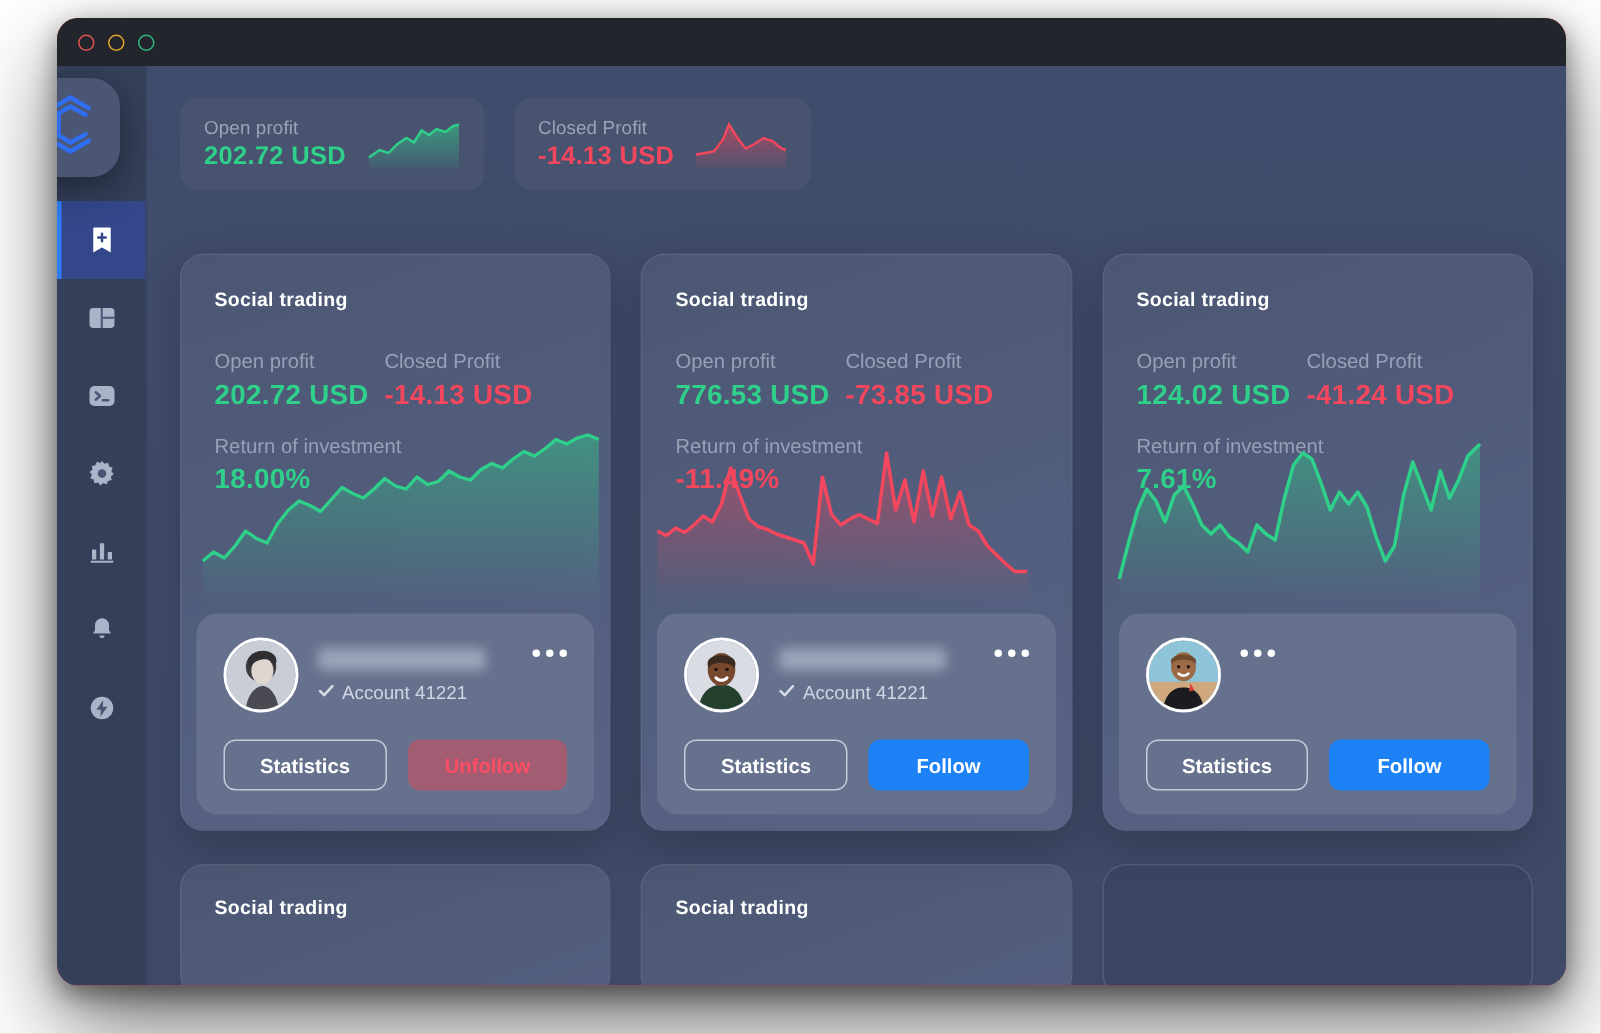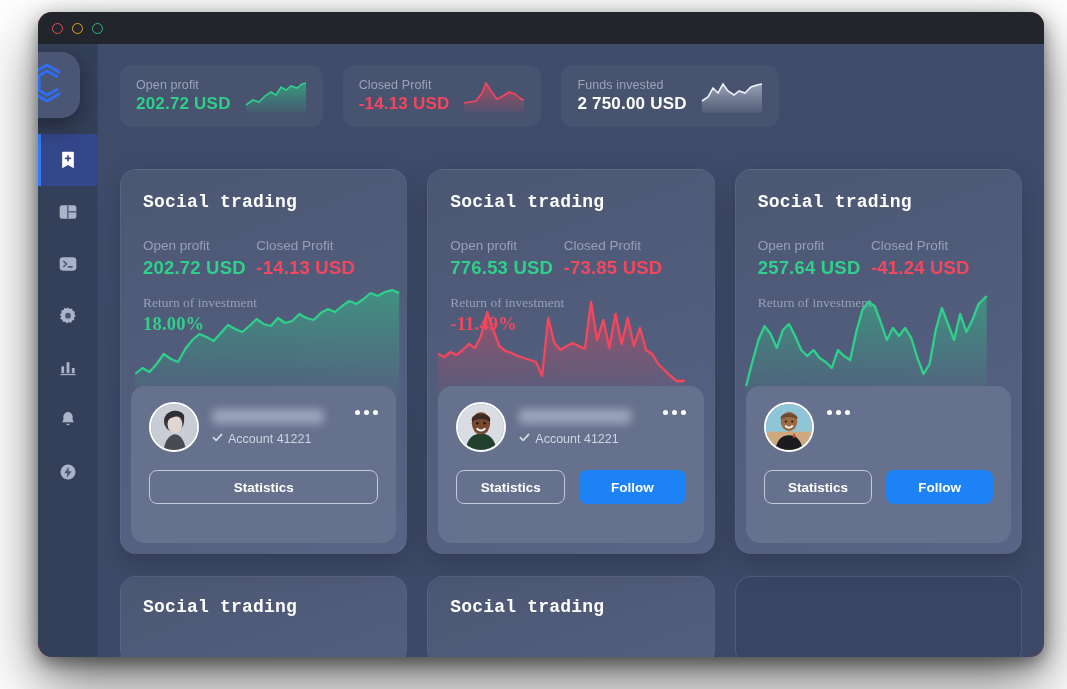--- a/index.html
+++ b/index.html
@@ -94,42 +94,42 @@
   }
   .tcard {
     position:relative;
     height:385px;
     border-radius:16px;
     background:linear-gradient(160deg,#4b5772 0%, #525e7d 55%, #5a6486 100%);
     border:1px solid #66718e55;
     overflow:hidden;
     box-shadow:0 10px 26px rgba(0,0,0,.18);
   }
-  .tcard-title { font-size:18px; font-weight:bold; color:#ffffff; padding:22px 0 0 22px; letter-spacing:.2px;font-family:Liberation Mono, monospace; }
+  .tcard-title { font-size:13px; font-weight:bold; color:#ffffff; padding:22px 0 0 22px; letter-spacing:.2px; }
 
   .metrics { padding:26px 22px 0 22px; display:flex; gap:0; }
   .metric { flex:1; }
   .metric.right { flex:0 0 auto; min-width:128px; }
   .m-label { font-size:13.5px; color:#97a0b6; margin-bottom:4px; }
   .m-value { font-size:18.5px; font-weight:bold; letter-spacing:.2px; }
   .m-value.green{ color:#2fd08a; }
   .m-value.red  { color:#f4475e; }
 
-  .roi { padding:16px 8px 0 22px;font-family:Liberation Serif, serif; }
+  .roi { padding:16px 8px 0 22px; }
   .roi .m-label{ margin-bottom:3px; }
 
   .bigchart {
     position:absolute; left:0; right:0; bottom:150px; height:115px;
   }
   .bigchart svg { width:100%; height:100%; display:block; }
 
   
   .profile {
     position:absolute; left:10px; right:10px; bottom:10px;
-    height:157px;
+    height:134px;
     border-radius:14px;
     background:#66718d;
     padding:16px 18px;
   }
   .prow { display:flex; align-items:center; gap:13px; }
   .avatar {
     width:50px; height:50px; border-radius:50%;
     border:2.5px solid #ffffff; overflow:hidden; flex:0 0 auto;
     background:#8d96ae;
   }
@@ -300,38 +300,20 @@
                     <stop offset="1" stop-color="#f4475e" stop-opacity=".05"></stop>
               </linearGradient>
                 </defs>
               <path d="M1,24 L7,23 L13,22 L19,14 L23,4 L28,12 L34,20 L40,17 L46,13 L52,15 L58,20 L61,21 L61,34 L1,34 Z" fill="url(#rg1)"></path>
               <path d="M1,24 L7,23 L13,22 L19,14 L23,4 L28,12 L34,20 L40,17 L46,13 L52,15 L58,20 L61,21" fill="none" stroke="#f4475e" stroke-width="1.6"></path>
             </svg>
           </span>
         </div>
 
 
-        <div class="statcard">
-          <div class="sc-text">
-            <span class="sc-label">Funds invested</span>
-            <span class="sc-value white">2 750.00 USD</span>
-          </div>
-          <span class="sc-spark">
-            <svg viewBox="0 0 62 34" preserveAspectRatio="none" width="62" height="34">
-              <defs>
-                  <linearGradient id="wg1" x1="0" y1="0" x2="0" y2="1">
-                <stop offset="0" stop-color="#e7ebf4" stop-opacity=".5"></stop>
-                    <stop offset="1" stop-color="#e7ebf4" stop-opacity=".06"></stop>
-              </linearGradient>
-                </defs>
-              <path d="M1,22 L7,18 L12,9 L17,14 L22,5 L27,12 L33,16 L38,12 L44,14 L50,8 L56,6 L61,5 L61,34 L1,34 Z" fill="url(#wg1)"></path>
-              <path d="M1,22 L7,18 L12,9 L17,14 L22,5 L27,12 L33,16 L38,12 L44,14 L50,8 L56,6 L61,5" fill="none" stroke="#eef1f7" stroke-width="1.6"></path>
-            </svg>
-          </span>
-        </div>
 
       </div>
 
       <div class="grid">
 
         <div class="tcard">
           <div class="tcard-title">Social trading</div>
 
           <div class="metrics">
             <div class="metric">
@@ -385,20 +367,21 @@
                 </div>
               </div>
               <div class="dots">
                   <i></i>
                   <i></i>
                   <i></i>
                 </div>
             </div>
             <div class="pbtns">
               <button class="btn ghost">Statistics</button>
+              <button class="btn unfollow">Unfollow</button>
             </div>
           </div>
         </div>
 
         <div class="tcard">
           <div class="tcard-title">Social trading</div>
 
           <div class="metrics">
             <div class="metric">
               <div class="m-label">Open profit</div>
@@ -464,30 +447,31 @@
             </div>
           </div>
         </div>
 
         <div class="tcard">
           <div class="tcard-title">Social trading</div>
 
           <div class="metrics">
             <div class="metric">
               <div class="m-label">Open profit</div>
-              <div class="m-value green">257.64 USD</div>
+              <div class="m-value green">124.02 USD</div>
             </div>
             <div class="metric right">
               <div class="m-label">Closed Profit</div>
               <div class="m-value red">-41.24 USD</div>
             </div>
           </div>
 
           <div class="roi">
             <div class="m-label">Return of investment</div>
+            <div class="m-value green">7.61%</div>
           </div>
 
           <div class="bigchart">
             <svg viewBox="0 0 280 115" preserveAspectRatio="none">
               <defs>
                   <linearGradient id="cg3" x1="0" y1="0" x2="0" y2="1">
                 <stop offset="0" stop-color="#2fd08a" stop-opacity=".45"></stop>
                     <stop offset="1" stop-color="#2fd08a" stop-opacity="0"></stop>
               </linearGradient>
                 </defs>

